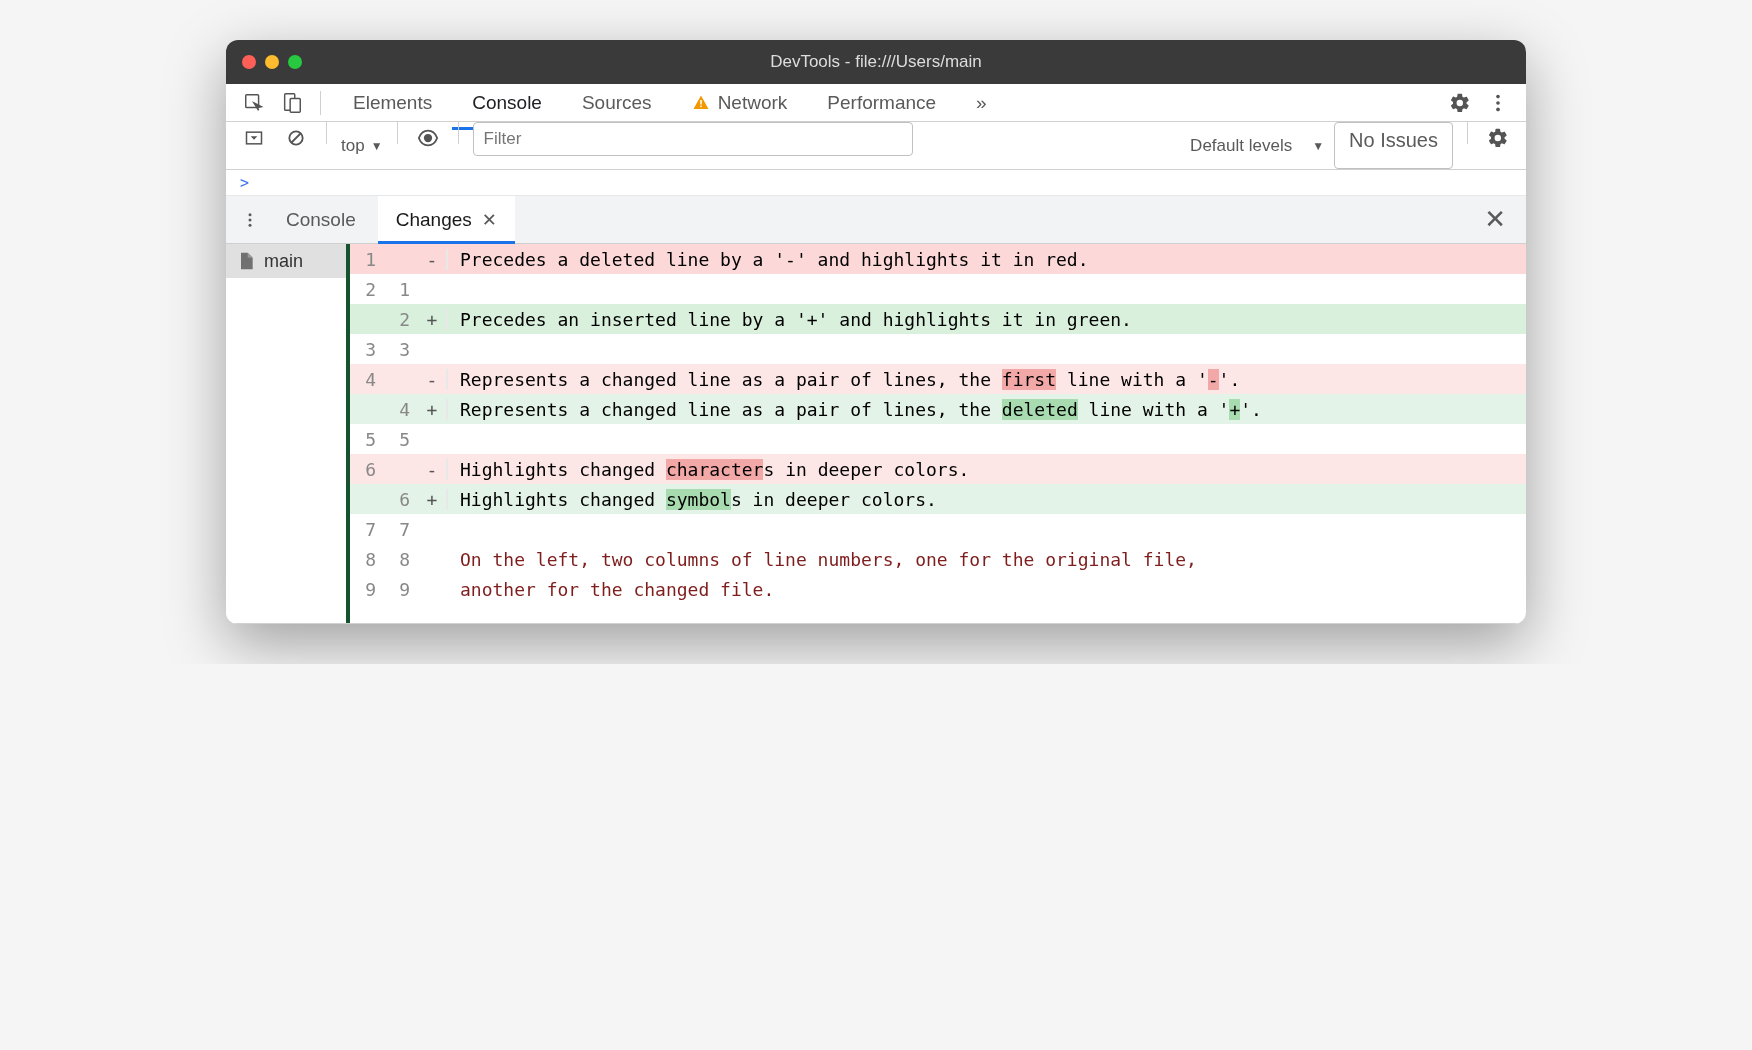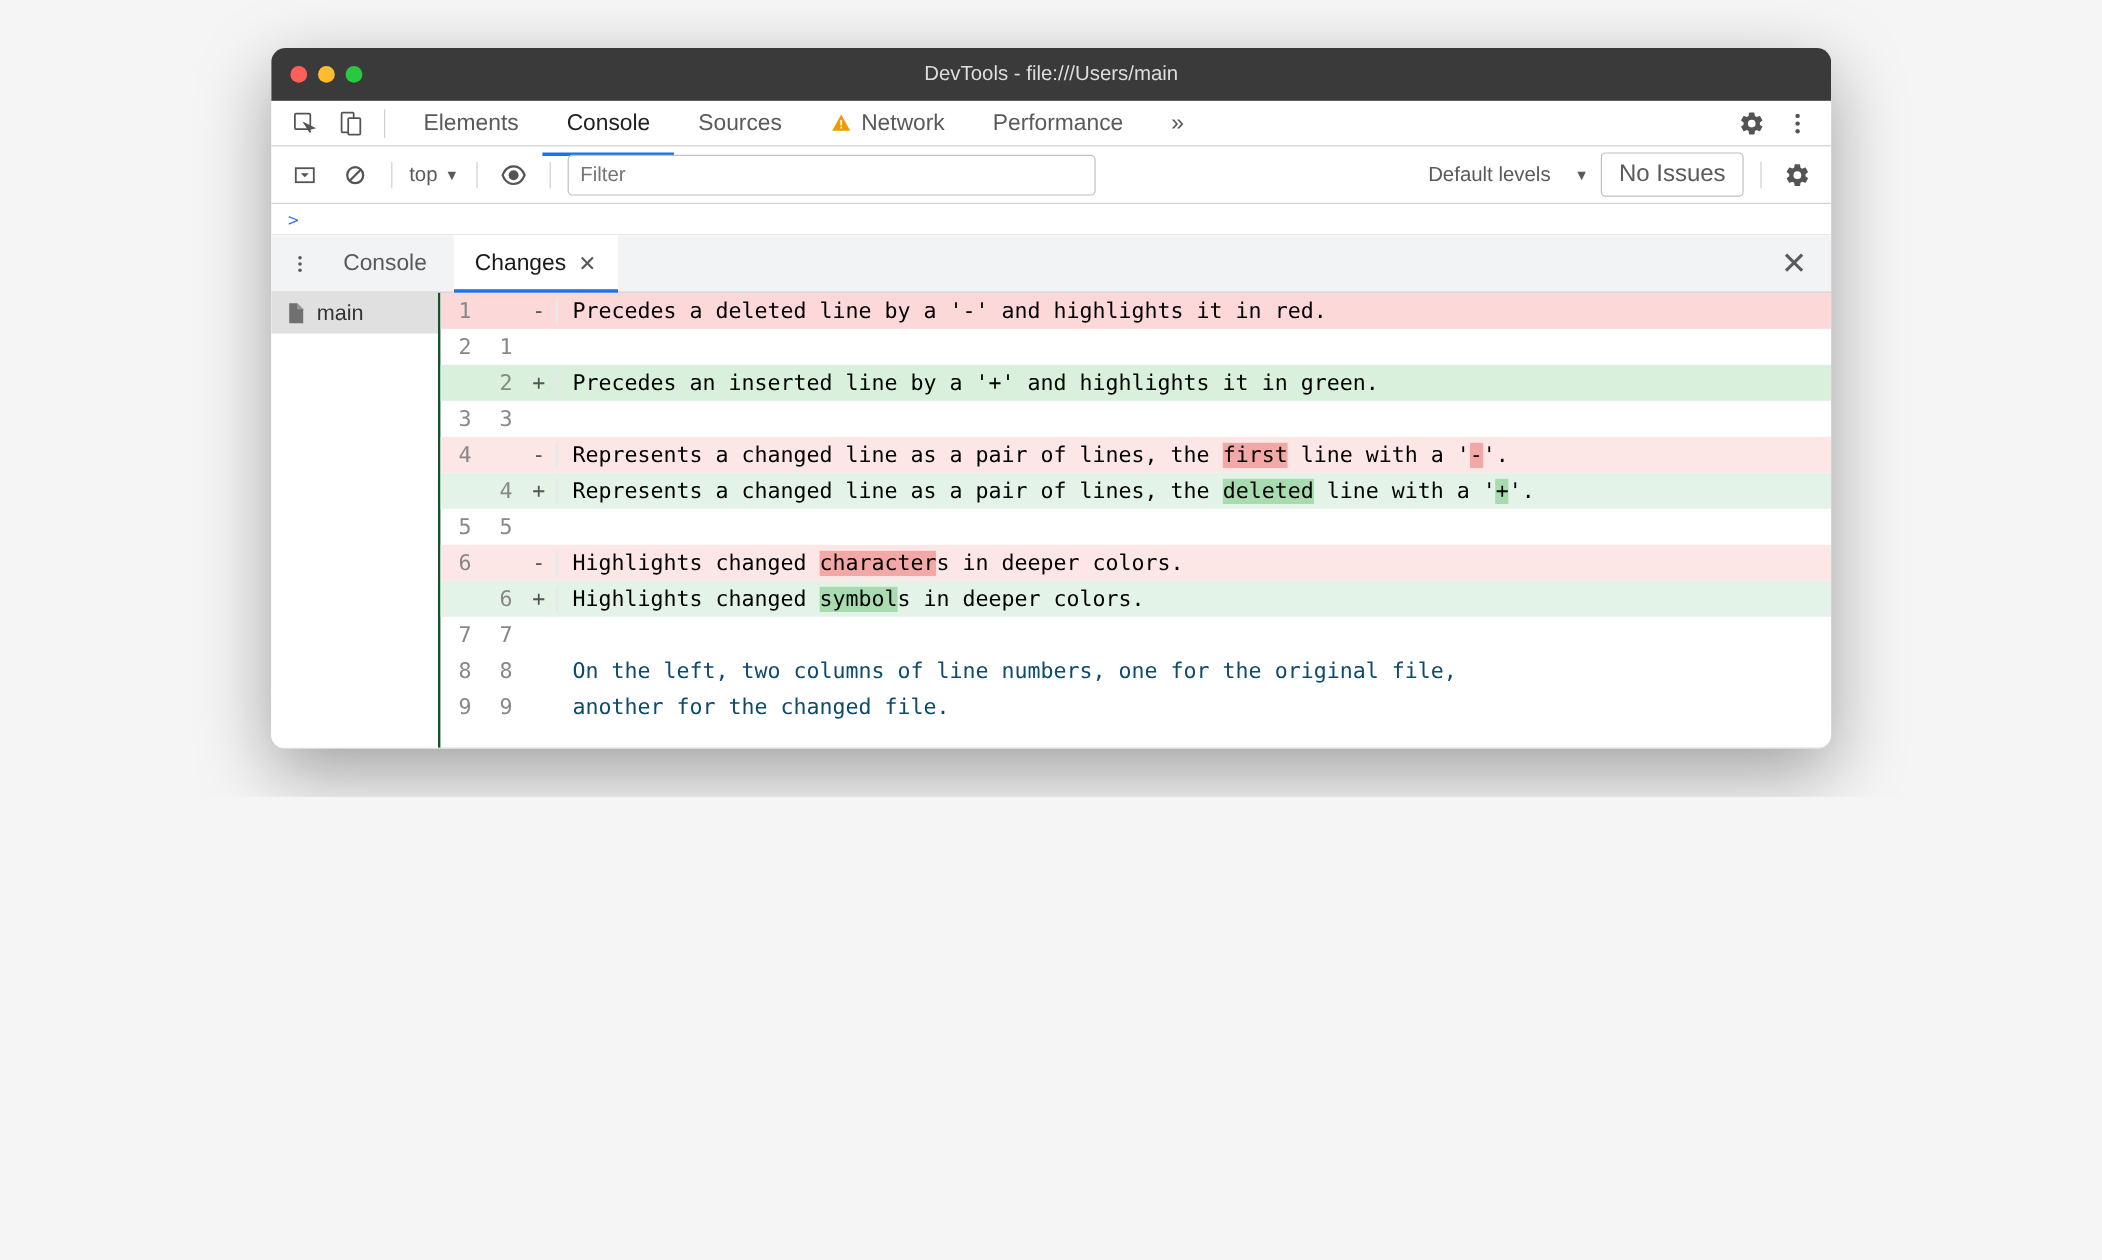--- a/index.html
+++ b/index.html
@@ -12,57 +12,57 @@
 .title{position:absolute;left:50%;transform:translateX(-50%);color:#ddd;font-size:17px;font-weight:500}
 .toolbar{display:flex;align-items:center;height:38px;border-bottom:1px solid #d0d0d0;padding:0 12px;gap:6px}
 .tb-icon{width:32px;height:32px;display:flex;align-items:center;justify-content:center;color:#545454;cursor:pointer}
 .tb-sep{width:1px;height:24px;background:#d0d0d0;margin:0 6px}
 .tabs{display:flex;align-items:center;height:54px}
 .tab{padding:0 20px;height:54px;display:flex;align-items:center;font-size:19px;color:#5a5a5a;cursor:pointer;gap:8px}
 .tab.active{color:#1a73e8;box-shadow:inset 0 -3px 0 #1a73e8}
 .tab.sel{color:#202124}
 .warn-icon{width:18px;height:18px;fill:#f29900}
 .spacer{flex:1}
-.subtoolbar{display:flex;align-items:center;height:48px;border-bottom:1px solid #d0d0d0;padding:0 12px;gap:10px}
+.subtoolbar{display:flex;height:48px;border-bottom:1px solid #d0d0d0;padding:0 12px;gap:10px}
 .st-sep{width:1px;height:22px;background:#d0d0d0;margin:0 4px}
 .ctx{font-size:17px;color:#5a5a5a;display:flex;align-items:center;gap:6px;cursor:pointer}
 .filter{width:440px;height:34px;border:1px solid #c0c0c0;border-radius:4px;padding:0 10px;font-size:17px;color:#0f172a}
 .levels{font-size:17px;color:#5a5a5a;display:flex;align-items:center;gap:20px;cursor:pointer}
 .noissues{border:1px solid #c0c0c0;border-radius:4px;padding:6px 14px;font-size:20px;color:#5a5a5a;cursor:pointer}
 .prompt-row{height:26px;display:flex;align-items:center;padding:0 14px;border-bottom:1px solid #e8e8e8}
 .prompt-row span{color:#3e74ec;font-family:monospace;font-size:15px}
 .drawer-tabs{display:flex;align-items:center;height:48px;border-bottom:1px solid #d0d0d0;padding:0 10px;gap:4px;background:#f1f3f4}
 .drawer-menu{width:28px;height:28px;display:flex;align-items:center;justify-content:center;color:#5a5a5a;cursor:pointer}
 .dtab{padding:0 18px;height:48px;display:flex;align-items:center;font-size:19px;color:#5a5a5a;cursor:pointer;gap:10px}
 .dtab.active{color:#1a1a1a;box-shadow:inset 0 -3px 0 #1a73e8;background:#fff}
 .dtab-close{font-size:18px;color:#5a5a5a;cursor:pointer}
 .drawer-close{margin-left:auto;font-size:26px;color:#5a5a5a;cursor:pointer;padding:0 10px}
 .diff-container{display:flex;height:380px;border-bottom:1px solid #d0d0d0}
-.file-tree{width:141px;border-right:2px solid #14532d;background:#fff}
+.file-tree{width:124px;border-right:4px solid #14532d;background:#fff}
 .file-item{display:flex;align-items:center;gap:8px;padding:6px 10px;background:#e0e0e0;cursor:pointer}
 .file-icon{width:20px;height:22px;fill:#707070}
 .file-name{font-size:18px;color:#333}
 .diff-view{flex:1;overflow:auto;font-family:Menlo,Consolas,monospace;font-size:18px}
 .diff-row{display:flex;min-height:30px;align-items:center}
 .ln{width:34px;text-align:right;padding-right:8px;color:#888;user-select:none;flex-shrink:0}
 .gutter{width:30px;text-align:center;color:#555;user-select:none;flex-shrink:0;border-right:2px solid #e8e8e8}
 .code{padding-left:12px;white-space:pre;flex:1}
 .row-del{background:#fcd8d8}
 .row-del .gutter{background:#fcd8d8}
 .row-del .code{background:#fcd8d8}
 .row-add{background:#d8f0dc}
 .row-add .gutter{background:#d8f0dc}
 .row-add .code{background:#d8f0dc}
 .row-del-light{background:#fde6e6}
 .row-del-light .gutter,.row-del-light .code{background:#fde6e6}
 .row-add-light{background:#e4f3e8}
 .row-add-light .gutter,.row-add-light .code{background:#e4f3e8}
 .hl-del{background:#f3a8a8}
 .hl-add{background:#a8dcb0}
-.ctx-code{color:#0c4a6e}
+.ctx-code{color:#7f1d1d}
 .footer{display:flex;align-items:center;height:48px;padding:0 18px;gap:18px;background:#fff}
 .footer-icon{color:#5a5a5a;cursor:pointer}
 .footer-text{font-size:19px;color:#333}
 svg{display:block}
 .caret{font-size:12px}
 </style>
 </head>
 <body>
 
 <div class="window">

